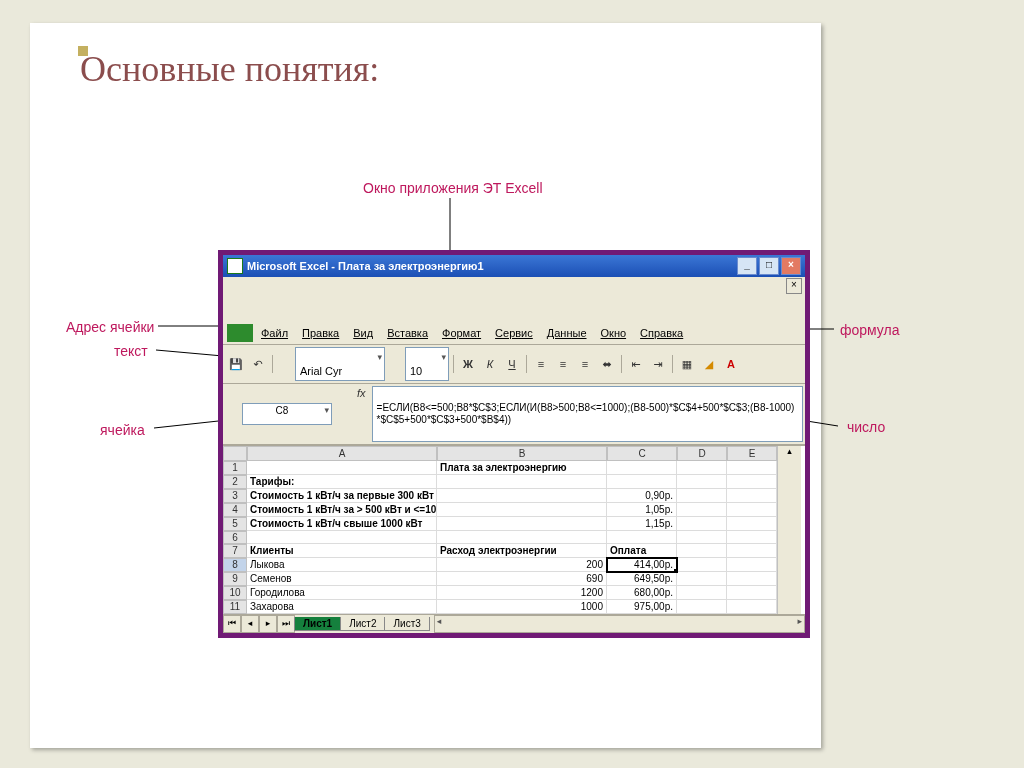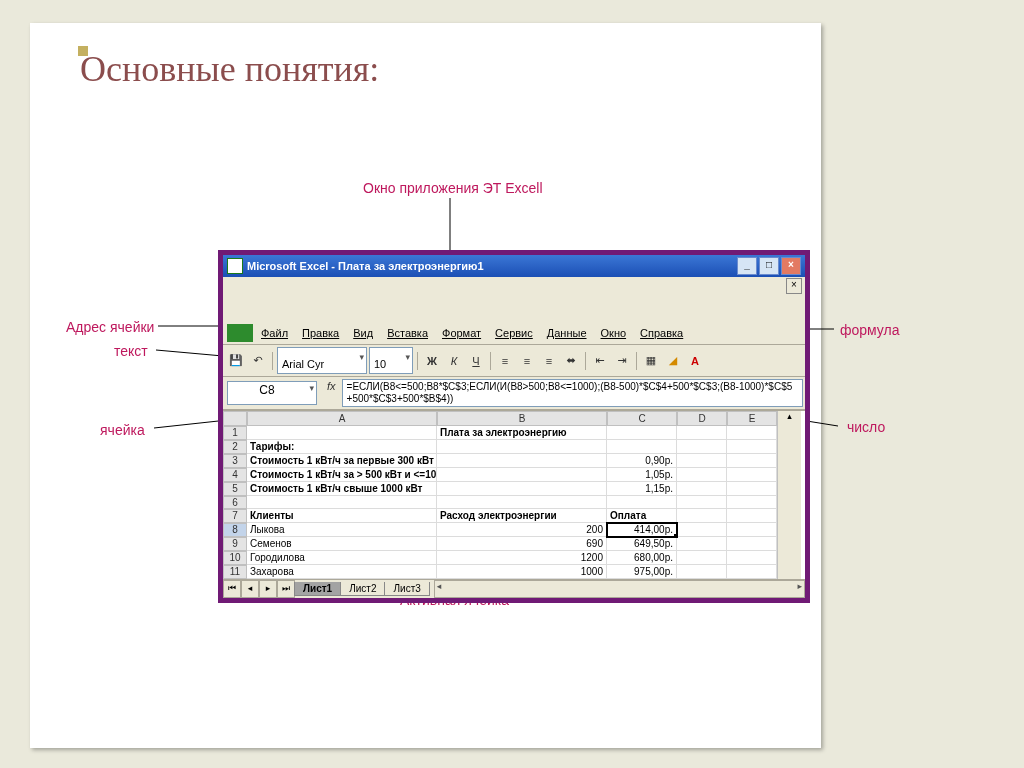--- a/index.html
+++ b/index.html
@@ -129,61 +129,62 @@
     display: flex; align-items:center; justify-content:center;
     font-size: 11px;
     color: #333;
     cursor: pointer;
   }
   .tsep { width:1px; height:18px; background:#aca899; margin: 0 2px;}
   .font-box {
     border: 1px solid #7f9db9;
     background: #fff;
     height: 18px;
-    padding: 7px 14px 0 4px;
+    padding: 14px 14px 0 4px;
     position:relative;
     line-height:18px;
     font-size:11px;
+    margin-left:18px;
   }
   .font-box::after{
     content:"▾"; position:absolute; right:2px; top:0; font-size:9px; color:#555;
   }
   .bold{font-weight:bold;}
   .italic{font-style:italic;}
   .underline{text-decoration:underline;}
 
   .formulabar {
     display:flex;
     align-items:stretch;
     border-bottom:1px solid #aca899;
     background:#ece9d8;
   }
   .namebox {
     width: 70px;
     border:1px solid #7f9db9;
     background:#fff;
-    margin:4px;
+    margin:19px;
     padding: 1px 14px 1px 4px;
     text-align:center;
     position:relative;
-    font-size:12px;
+    font-size:10px;
   }
   .namebox::after{content:"▾"; position:absolute; right:2px; top:1px; font-size:9px; color:#555;}
   .fx {
     padding: 3px 6px 0 6px;
     font-style:italic;
     color:#333;
     font-size:11px;
   }
   .formula-content {
     flex:1;
     border:1px solid #7f9db9;
     background:#fff;
     margin: 2px 2px 2px 0;
-    padding: 1px 4px;
+    padding: 15px 4px;
     font-size: 10px;
     line-height: 12px;
     word-break: break-all;
     min-height: 24px;
   }
 
   .sheet {
     background:#fff;
     border-top:1px solid #aca899;
   }
@@ -251,21 +252,21 @@
   }
   .sheet-tab {
     border:1px solid #888;
     border-top:none;
     padding:1px 8px;
     background:#ece9d8;
     cursor:pointer;
     margin-left:-1px;
   }
   .sheet-tab.active {
-    background:#a3a3a3;
+    background:#15803d;
     font-weight:bold;
   }
   .hscroll {
     flex:1;
     height:16px;
     background:#ece9d8;
     border:1px solid #aca899;
     margin-left:4px;
     position:relative;
   }

